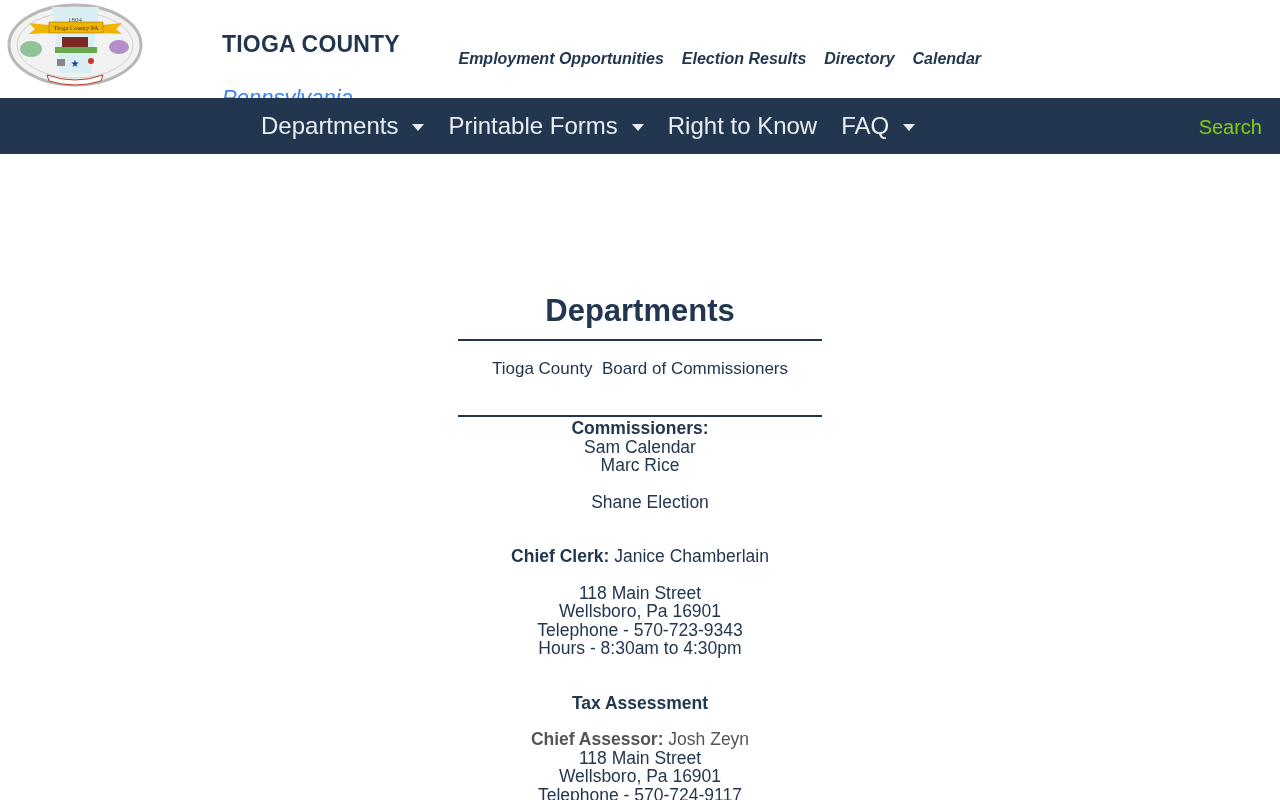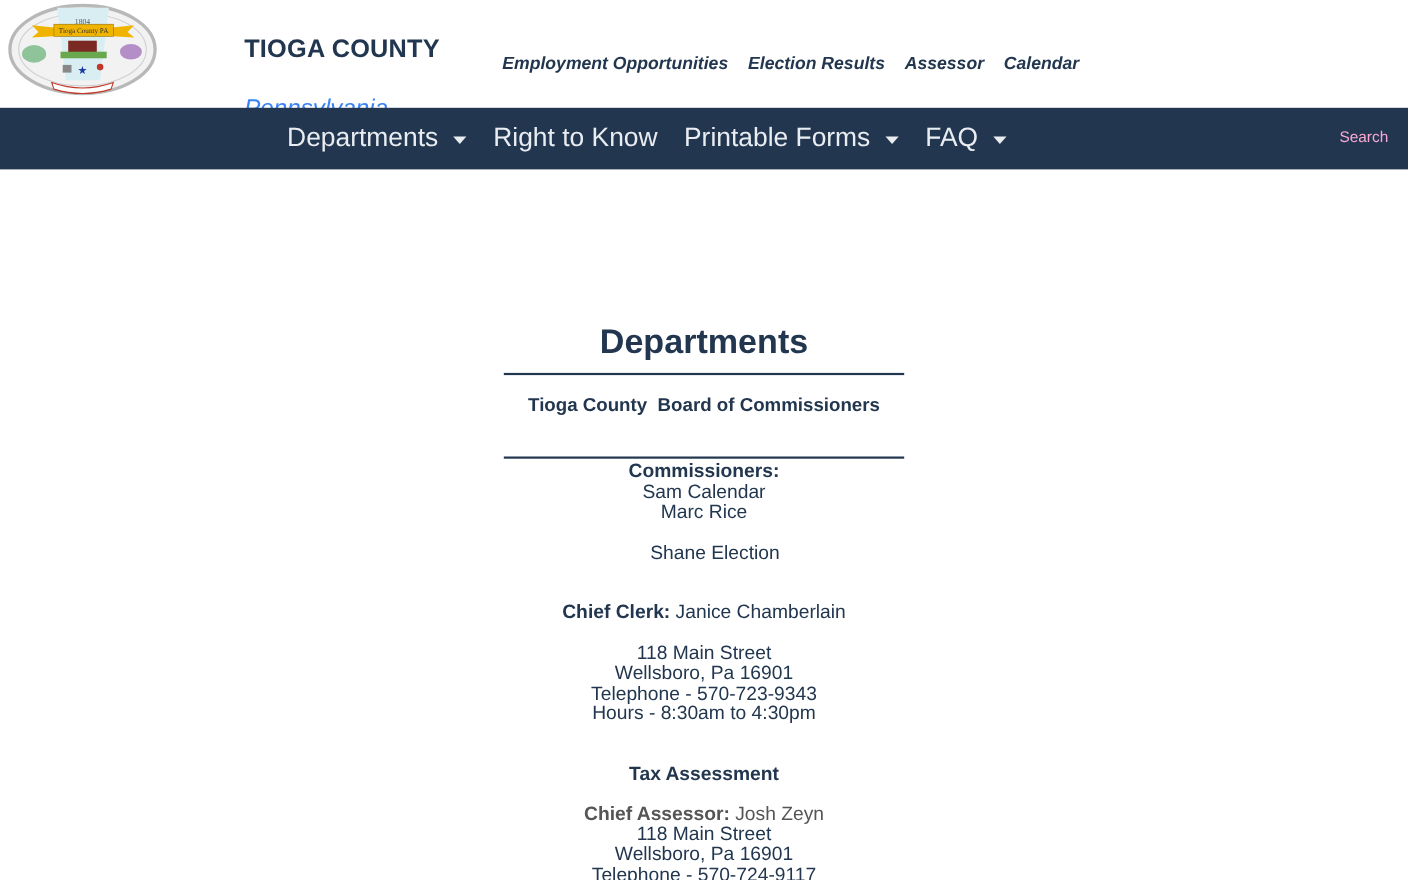--- a/index.html
+++ b/index.html
@@ -11,26 +11,26 @@
   .brand-title { position: absolute; left: 222px; top: 31px; font-size: 23px; font-weight: bold; color: #22374f; letter-spacing: 0.2px; }
   .brand-sub { position: absolute; left: 222px; top: 85px; font-size: 22px; color: #3b82f6; font-style: italic; }
 
   .util-links { position: absolute; right: 43px; top: 50px; display: flex; gap: 18px; }
   .util-links a { font-size: 16px; font-weight: bold; color: #22374f; text-decoration: none; font-style: italic; }
 
   .navbar { position: absolute; left: 0; top: 98px; width: 1280px; height: 56px; background: #22374f; }
   .nav-items { position: absolute; left: 261px; top: 0; height: 56px; display: flex; align-items: center; }
   .nav-item { display: flex; align-items: center; color: #e9edf2; font-size: 24px; margin-right: 24px; cursor: pointer; }
   .caret { display: inline-block; width: 0; height: 0; border-left: 6px solid transparent; border-right: 6px solid transparent; border-top: 7px solid #e9edf2; margin-left: 14px; margin-top: 2px; }
-  .nav-search { position: absolute; right: 18px; top: 18px; font-size: 14px; color: #f9a8d4; cursor: pointer; }
+  .nav-search { position: absolute; right: 18px; top: 18px; font-size: 20px; color: #84cc16; cursor: pointer; }
 
   .content { position: absolute; left: 458px; top: 293px; width: 364px; text-align: center; }
   .page-title { font-size: 31px; font-weight: bold; color: #22374f; height: 46px; line-height: 36px; }
   .rule { height: 2px; background: #22374f; width: 364px; }
-  .board-title { font-size: 17px; font-weight: bold; color: #22374f; margin-top: 18px; height: 56px; white-space: pre; }
+  .board-title { font-size: 17px; font-weight: normal; color: #22374f; margin-top: 18px; height: 56px; white-space: pre; }
   .block { font-size: 17.5px; color: #22374f; line-height: 18.5px; }
   .bold { font-weight: bold; text-align: center; }
   .gap { height: 18px; }
   .gap-lg { height: 36px; }
   .grey { color: #555; }
 </style>
 </head>
 <body>
 
 <div class="header">
@@ -51,37 +51,37 @@
     <rect x="50" y="56" width="8" height="7" fill="#888"></rect>
     <circle cx="84" cy="58" r="3" fill="#c0392b"></circle>
     <path d="M40,72 Q68,82 96,72 L94,78 Q68,86 42,78 Z" fill="#fff" stroke="#c0392b" stroke-width="1"></path>
   </svg>
   <div class="brand-title">TIOGA COUNTY</div>
   <div class="brand-sub">Pennsylvania</div>
 
   <div class="util-links">
     <a>Employment Opportunities</a>
     <a>Election Results</a>
-    <a>Assessor</a>
+    <a>Directory</a>
     <a>Calendar</a>
   </div>
 </div>
 
 <div class="navbar">
   <div class="nav-items">
     <div class="nav-item">
       <span>Departments</span>
       <span class="caret"></span>
     </div>
     <div class="nav-item">
-      <span>Right to Know</span>
+      <span>Printable Forms</span>
+      <span class="caret"></span>
     </div>
     <div class="nav-item">
-      <span>Printable Forms</span>
-      <span class="caret"></span>
+      <span>Right to Know</span>
     </div>
     <div class="nav-item">
       <span>FAQ</span>
       <span class="caret"></span>
     </div>
   </div>
   <div class="nav-search">Search</div>
 </div>
 
 <div class="content">

